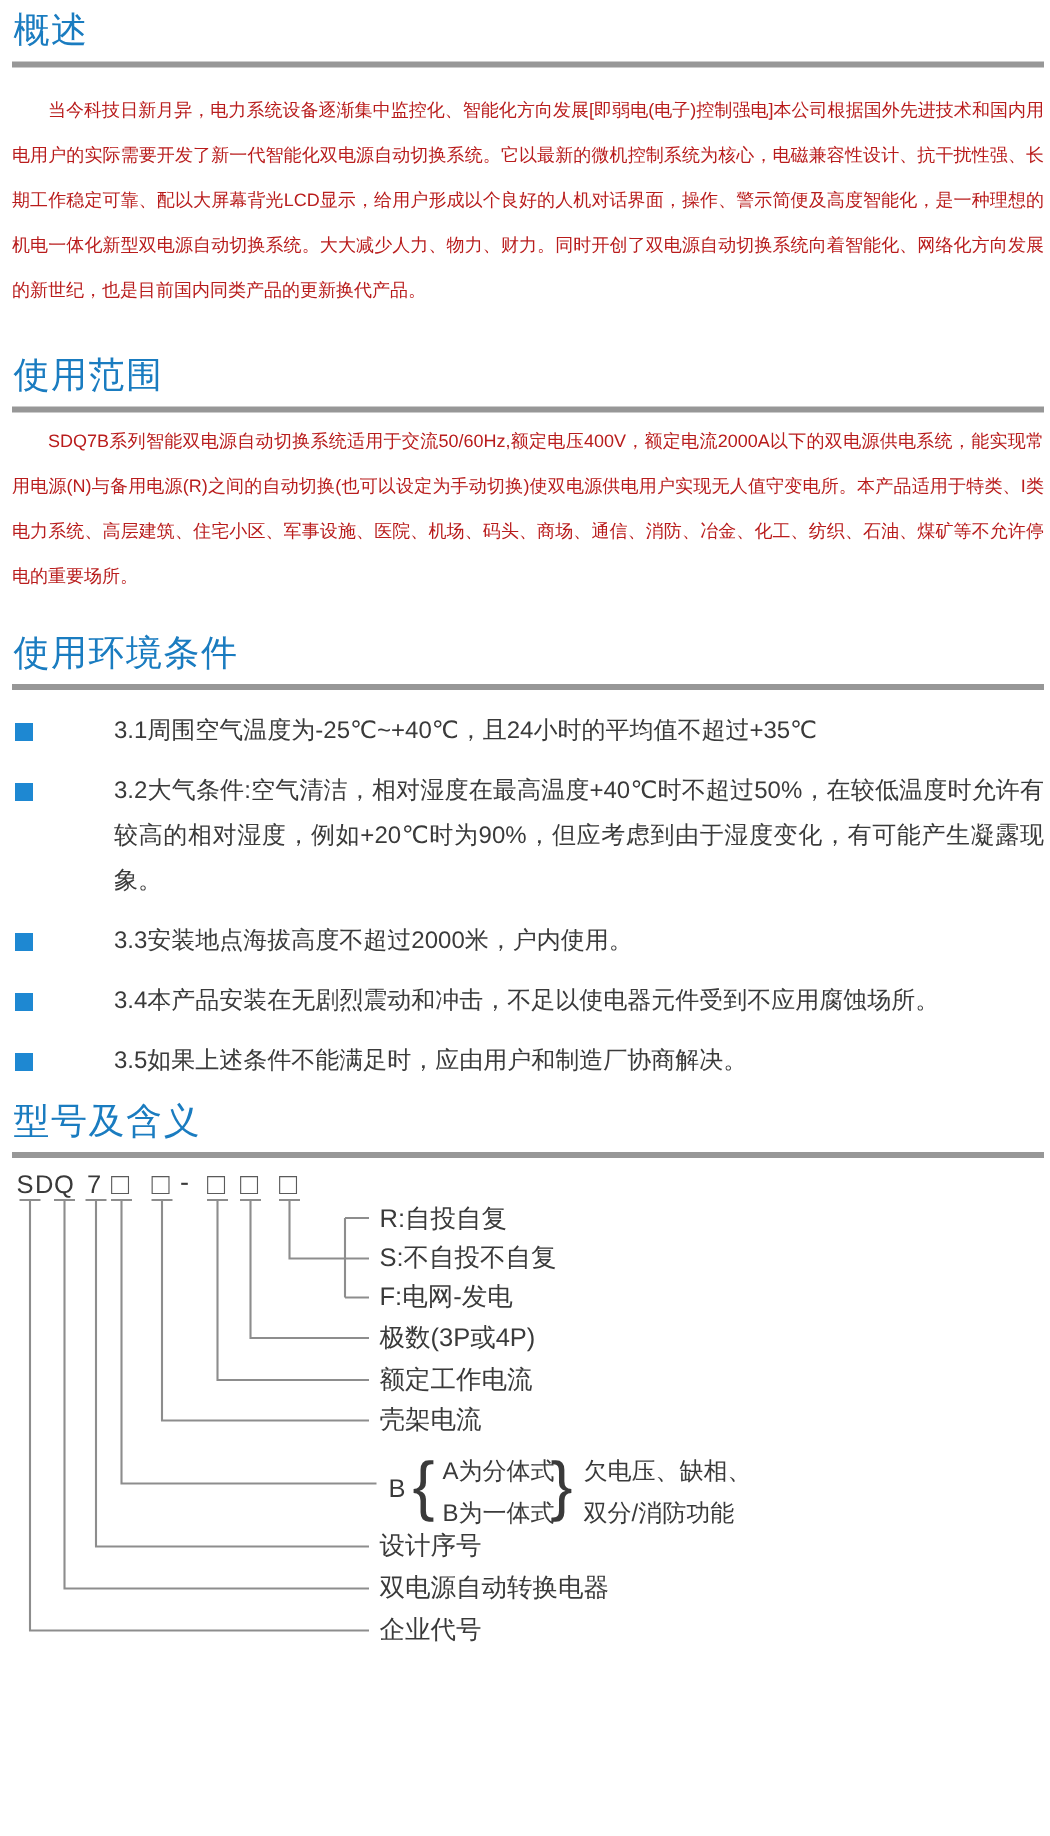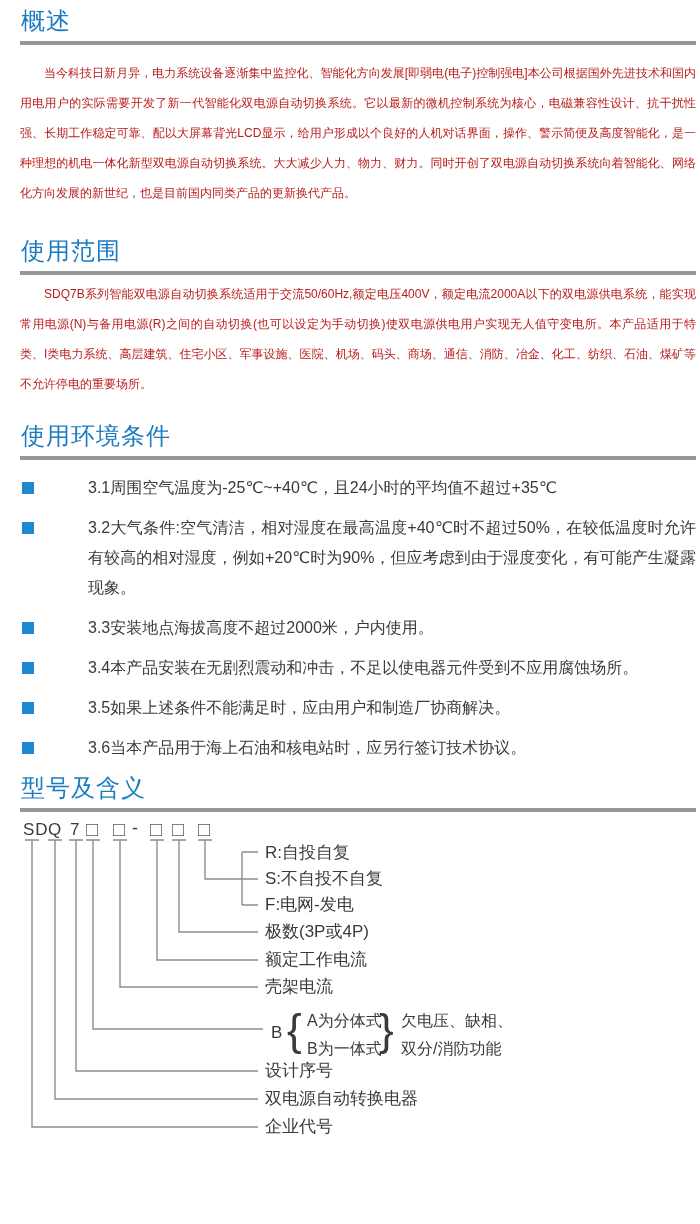--- a/index.html
+++ b/index.html
@@ -2,21 +2,21 @@
 <html><head>
 <meta charset="utf-8">
 <style>
   * { margin: 0; padding: 0; box-sizing: border-box; }
   html, body { background: #ffffff; }
   body {
     width: 700px;
     font-family: "Liberation Sans", "DejaVu Sans", sans-serif;
     color: #3a3a3a;
   }
-  .page { width: 700px; padding: 2px 4px 0 20px; }
+  .page { width: 700px; padding: 2px 4px 0 8px; }
 
   .section-title {
     color: #1a7cc0;
     font-size: 24px;
     font-weight: 500;
     line-height: 1.25;
     letter-spacing: 1px;
     margin-left: 1px;
   }
   .rule {
@@ -106,24 +106,20 @@
         <span class="env-text">3.3安装地点海拔高度不超过2000米，户内使用。</span>
       </div>
       <div class="env-item">
         <span class="bullet"></span>
         <span class="env-text">3.4本产品安装在无剧烈震动和冲击，不足以使电器元件受到不应用腐蚀场所。</span>
       </div>
       <div class="env-item">
         <span class="bullet"></span>
         <span class="env-text">3.5如果上述条件不能满足时，应由用户和制造厂协商解决。</span>
       </div>
-      <div class="env-item">
-        <span class="bullet"></span>
-        <span class="env-text">3.6当本产品用于海上石油和核电站时，应另行签订技术协议。</span>
-      </div>
     </div>
   </div>
 
   <div>
     <h2 class="section-title s4-title">型号及含义</h2>
     <div class="rule"></div>
 
     <svg class="diagram" width="692" height="336" viewBox="0 0 692 336">
 
       <text class="dg-code" x="3" y="21">SD</text>

